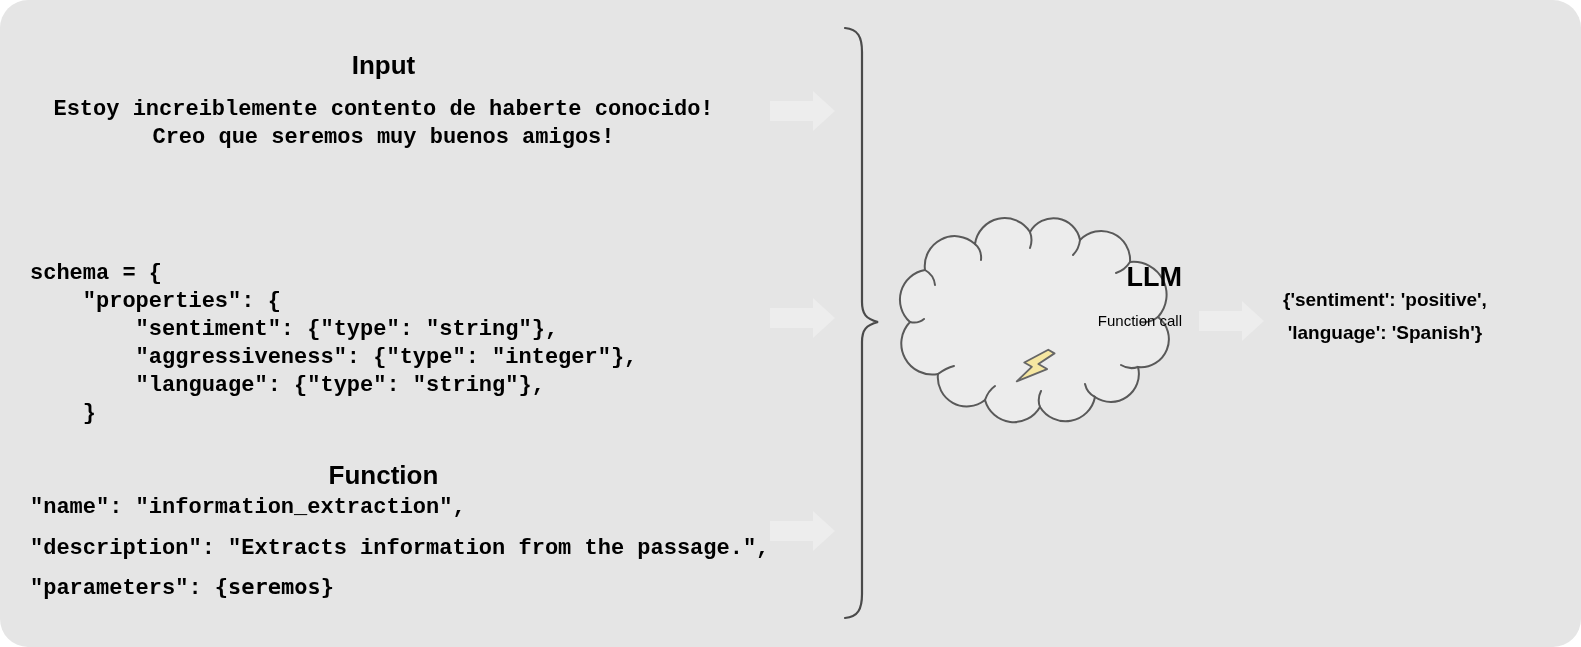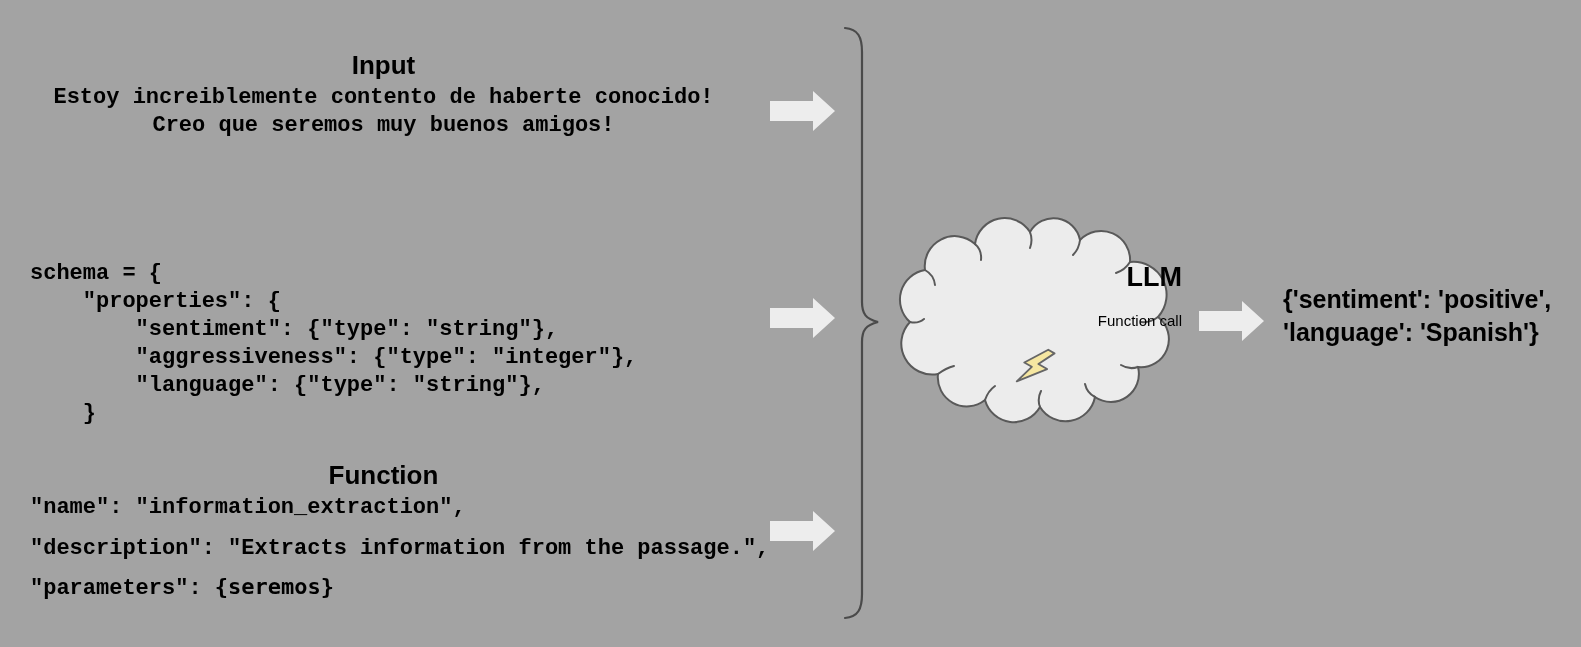--- a/index.html
+++ b/index.html
@@ -1,23 +1,24 @@
 <!DOCTYPE html>
 <html><head>
 <meta charset="utf-8">
 <style>
   html,body{margin:0;padding:0;background:#ffffff;}
   #canvas{
     position:relative;
     width:1581px;
     height:647px;
-    background:#a3a3a3;
+    background:#e5e5e5;
     font-family:"Liberation Sans", sans-serif;
     color:#000;
     overflow:hidden;
+    border-radius:28px;
   }
   .abs{position:absolute;}
   .section-title{
     width:707px;
     text-align:center;
     font-size:26px;
     font-weight:bold;
     font-family:"Liberation Sans", sans-serif;
   }
   .code{
@@ -33,32 +34,33 @@
   .alt-mono{font-family:"DejaVu Sans Mono", monospace;font-weight:bold;}
   .llm-title{
     width:292px;text-align:right;
     font-size:27px;font-weight:bold;
   }
   .llm-subtitle{
     width:292px;text-align:right;
     font-size:15px;font-weight:normal;
   }
   .output-text{
-    font-size:25px;font-weight:bold;line-height:33px;
+    font-size:19px;font-weight:bold;line-height:33px;
     white-space:pre-line;
+    text-align:center;
   }
   svg{display:block;overflow:visible;}
 </style>
 </head>
 <body>
 
 <div id="canvas">
 
   <div class="abs section-title" style="left:30px;top:50px;">Input</div>
-  <div class="abs code code-center" style="left:30px;top:84px;">Estoy increiblemente contento de haberte conocido!
+  <div class="abs code code-center" style="left:30px;top:96px;">Estoy increiblemente contento de haberte conocido!
 Creo que seremos muy buenos amigos!</div>
 
   <div class="abs code code-pre" style="left:30px;top:254px;margin-top:6px;">schema = {
     "properties": {
         "sentiment": {"type": "string"},
         "aggressiveness": {"type": "integer"},
         "language": {"type": "string"},
     }</div>
 
   <div class="abs section-title" style="left:30px;top:460px;">Function</div>

